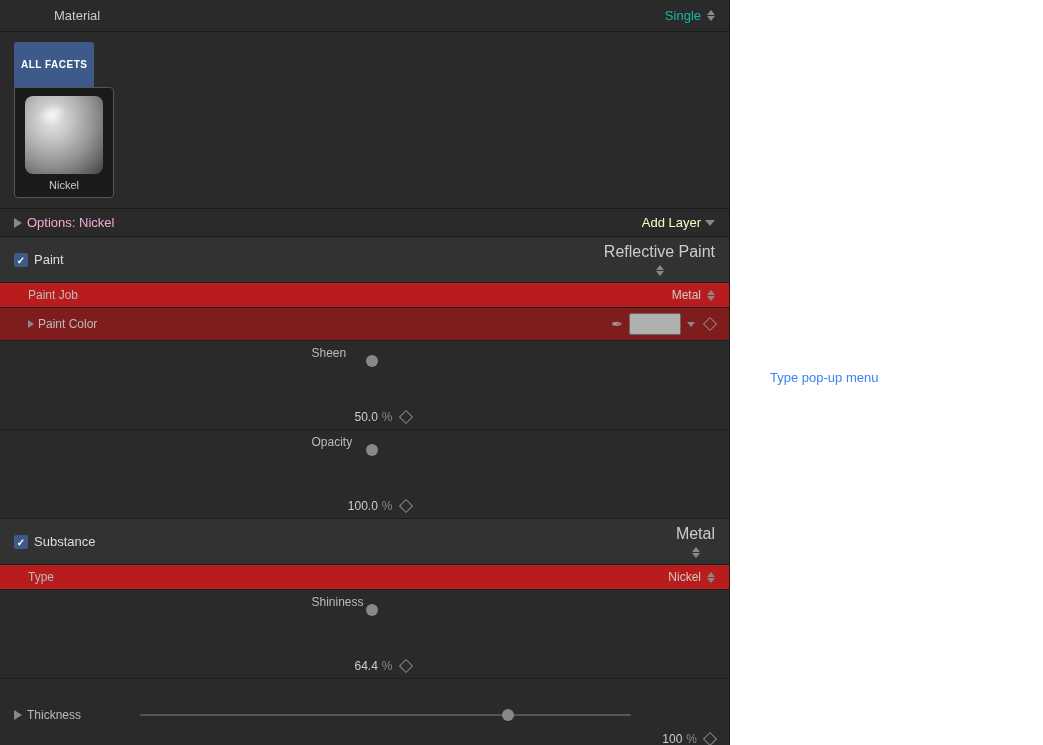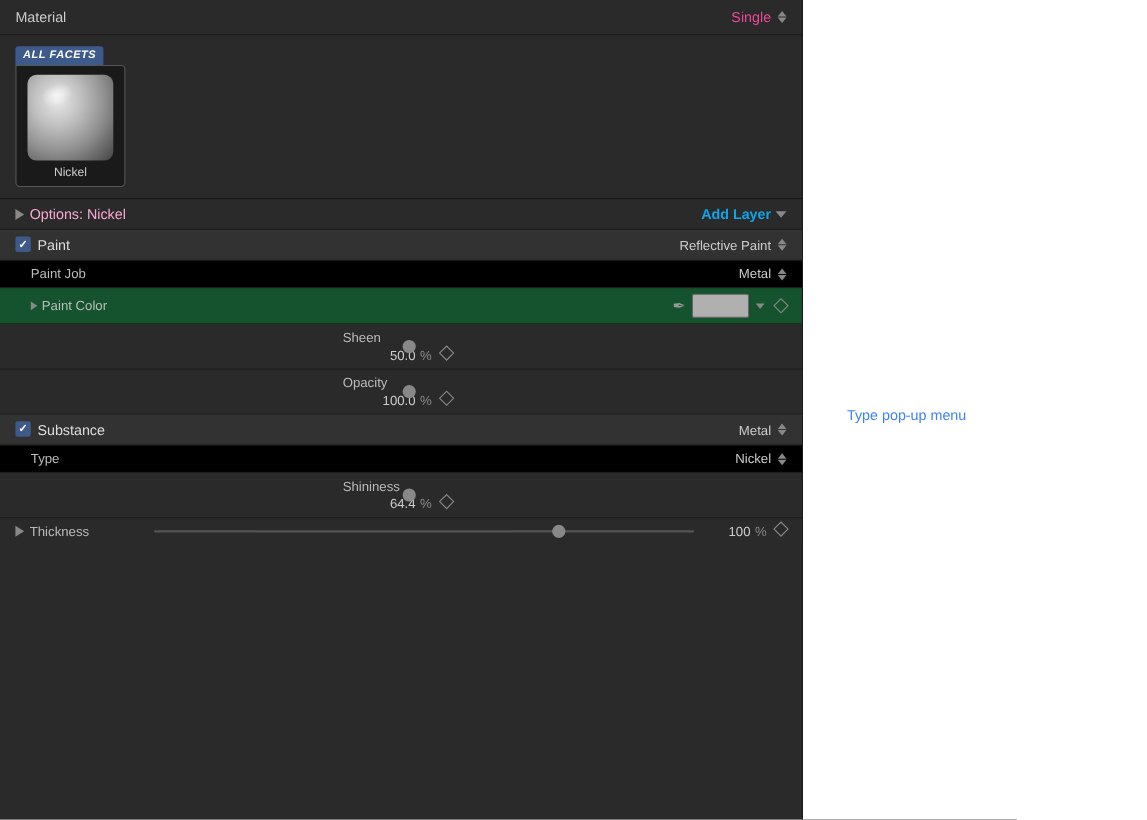--- a/index.html
+++ b/index.html
@@ -43,27 +43,28 @@
       display: flex;
       align-items: center;
       justify-content: space-between;
       padding: 8px 14px;
       border-bottom: 1px solid #1a1a1a;
     }
 
     .panel-header-title {
       color: #cccccc;
       font-size: 13px;
+      margin-left: 40px;
     }
 
     .panel-header-select {
       display: flex;
       align-items: center;
       gap: 4px;
-      color: #ec4899;
+      color: #14b8a6;
       font-size: 13px;
     }
 
     .stepper-arrows {
       display: inline-flex;
       flex-direction: column;
       gap: 1px;
       margin-left: 2px;
     }
     .stepper-arrows span {
@@ -85,25 +86,24 @@
       padding: 10px 14px;
       border-bottom: 1px solid #1a1a1a;
     }
 
     .facets-tab {
       display: inline-block;
       background: #3d5a8a;
       color: #ffffff;
       font-size: 10px;
       font-weight: bold;
-      padding: 3px 7px;
+      padding: 17px 7px;
       border-radius: 3px 3px 0 0;
       letter-spacing: 0.5px;
       margin-bottom: 0;
-      font-style: italic;
     }
 
     .material-card {
       width: 100px;
       background: #1a1a1a;
       border: 1px solid #555;
       border-radius: 0 4px 4px 4px;
       display: flex;
       flex-direction: column;
       align-items: center;
@@ -159,23 +159,23 @@
       height: 0;
       border-top: 5px solid transparent;
       border-bottom: 5px solid transparent;
       border-left: 8px solid #888;
     }
 
     .add-layer-btn {
       display: flex;
       align-items: center;
       gap: 4px;
-      color: #0ea5e9;
+      color: #fef9c3;
       font-size: 13px;
-      font-weight: 700;
+      font-weight: 400;
       cursor: pointer;
     }
 
     .chevron-down {
       width: 0;
       height: 0;
       border-left: 5px solid transparent;
       border-right: 5px solid transparent;
       border-top: 6px solid #888;
     }
@@ -185,21 +185,21 @@
       display: flex;
       align-items: center;
       justify-content: space-between;
       padding: 6px 14px;
       background: #323232;
       border-bottom: 1px solid #1e1e1e;
     }
 
     .section-left {
       display: flex;
-      align-items: flex-start;
+      align-items: flex-end;
       gap: 6px;
     }
 
     .checkbox {
       width: 14px;
       height: 14px;
       background: #3d5a8a;
       border-radius: 2px;
       display: flex;
       align-items: center;
@@ -218,21 +218,22 @@
       color: #dddddd;
       font-size: 13px;
       font-weight: 500;
     }
 
     .section-value {
       display: flex;
       align-items: center;
       gap: 4px;
       color: #cccccc;
-      font-size: 12px;
+      font-size: 16px;
+      flex-direction: column;
     }
 
     
     .prop-row {
       display: flex;
       align-items: center;
       padding: 5px 14px 5px 28px;
       border-bottom: 1px solid #1e1e1e;
       background: #2a2a2a;
       flex-direction: column;
@@ -265,24 +266,26 @@
       top: 50%;
       transform: translate(-50%, -50%);
       width: 12px;
       height: 12px;
       background: #888;
       border-radius: 50%;
     }
 
     .prop-value-area {
       display: flex;
+      align-items: center;
       gap: 4px;
       margin-left: 8px;
       min-width: 70px;
       justify-content: flex-end;
+      margin-top: 48px;
     }
 
     .prop-value {
       color: #cccccc;
       font-size: 12px;
     }
 
     .prop-unit {
       color: #888;
       font-size: 12px;
@@ -296,21 +299,21 @@
       transform: rotate(45deg);
       flex-shrink: 0;
       margin-left: 4px;
     }
 
     .prop-color-row {
       display: flex;
       align-items: center;
       padding: 5px 14px 5px 28px;
       border-bottom: 1px solid #1e1e1e;
-      background: #14532d;
+      background: #7f1d1d;
     }
 
     .triangle-right-sm {
       width: 0;
       height: 0;
       border-top: 4px solid transparent;
       border-bottom: 4px solid transparent;
       border-left: 6px solid #888;
       margin-right: 4px;
     }
@@ -341,21 +344,21 @@
       border-left: 4px solid transparent;
       border-right: 4px solid transparent;
       border-top: 5px solid #888;
     }
 
     .prop-value-only-row {
       display: flex;
       align-items: center;
       padding: 5px 14px 5px 28px;
       border-bottom: 1px solid #1e1e1e;
-      background: #000000;
+      background: #b91c1c;
     }
 
     .thickness-row {
       display: flex;
       align-items: center;
       padding: 5px 14px 5px 14px;
       background: #2a2a2a;
     }
 
     .thickness-left {

